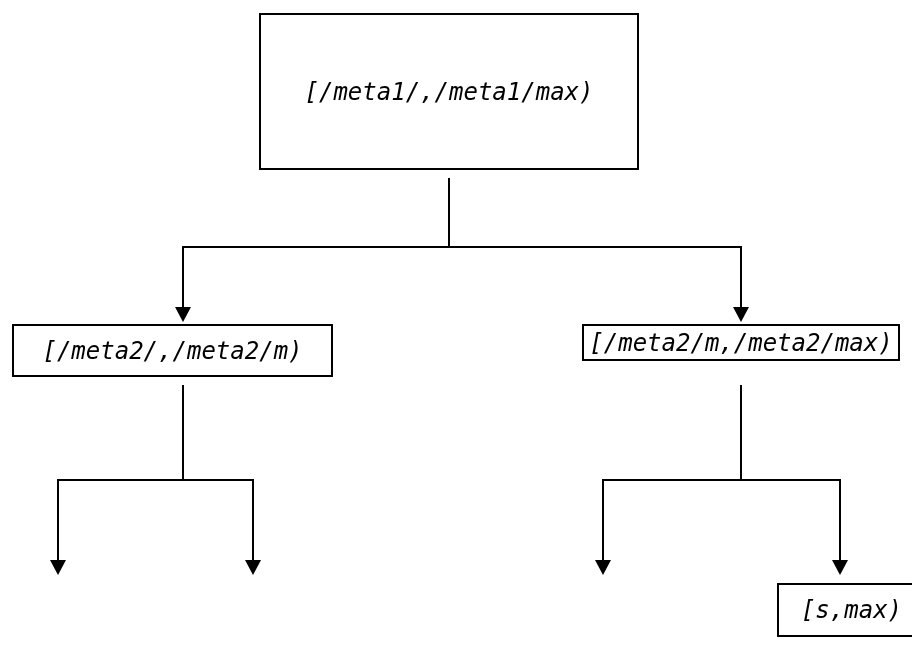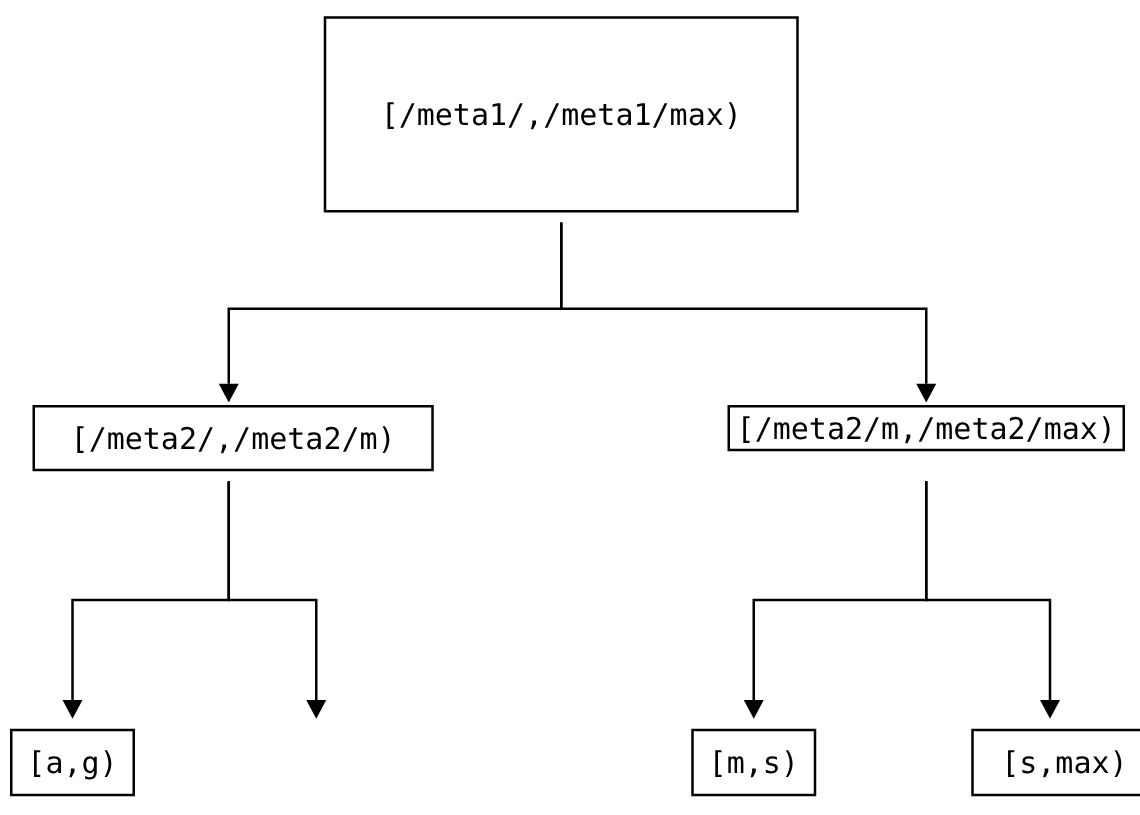--- a/index.html
+++ b/index.html
@@ -7,20 +7,21 @@
     padding: 0;
     background: #ffffff;
   }
   .canvas {
     position: relative;
     width: 912px;
     height: 652px;
     background: #ffffff;
     overflow: hidden;
     font-family: "DejaVu Sans Mono", "Liberation Mono", monospace;
+    font-style: italic;
   }
   .edges {
     position: absolute;
     left: 0;
     top: 0;
     width: 912px;
     height: 652px;
   }
   .edges path {
     fill: none;
@@ -38,21 +39,21 @@
     background: #ffffff;
     display: flex;
     align-items: center;
     justify-content: center;
     font-size: 24px;
     font-weight: 500;
     color: #000000;
     white-space: nowrap;
   }
   #node-root      { left: 259px; top: 13px;  width: 380px; height: 157px; }
-  #node-left-mid  { left: 26px;  top: 324px; width: 321px; height: 53px; }
+  #node-left-mid  { left: 12px;  top: 324px; width: 321px; height: 53px; }
   #node-right-mid { left: 582px; top: 324px; width: 318px; height: 37px; }
   #node-leaf-ag   { left: 8px;   top: 583px; width: 100px; height: 54px; }
   #node-leaf-gm   { left: 203px; top: 583px; width: 100px; height: 54px; }
   #node-leaf-ms   { left: 553px; top: 583px; width: 100px; height: 54px; }
   #node-leaf-smax { left: 777px; top: 583px; width: 149px; height: 54px; }
 </style>
 </head>
 <body>
 
 <div class="canvas">
@@ -83,26 +84,20 @@
   </div>
 
   <div class="node" id="node-left-mid">
     <span>[/meta2/,/meta2/m)</span>
   </div>
 
   <div class="node" id="node-right-mid">
     <span>[/meta2/m,/meta2/max)</span>
   </div>
 
-  <div class="node" id="node-leaf-ag">
-    <span>[a,g)</span>
-  </div>
 
 
-  <div class="node" id="node-leaf-ms">
-    <span>[m,s)</span>
-  </div>
 
   <div class="node" id="node-leaf-smax">
     <span>[s,max)</span>
   </div>
 
 </div>
 
 </body></html>

